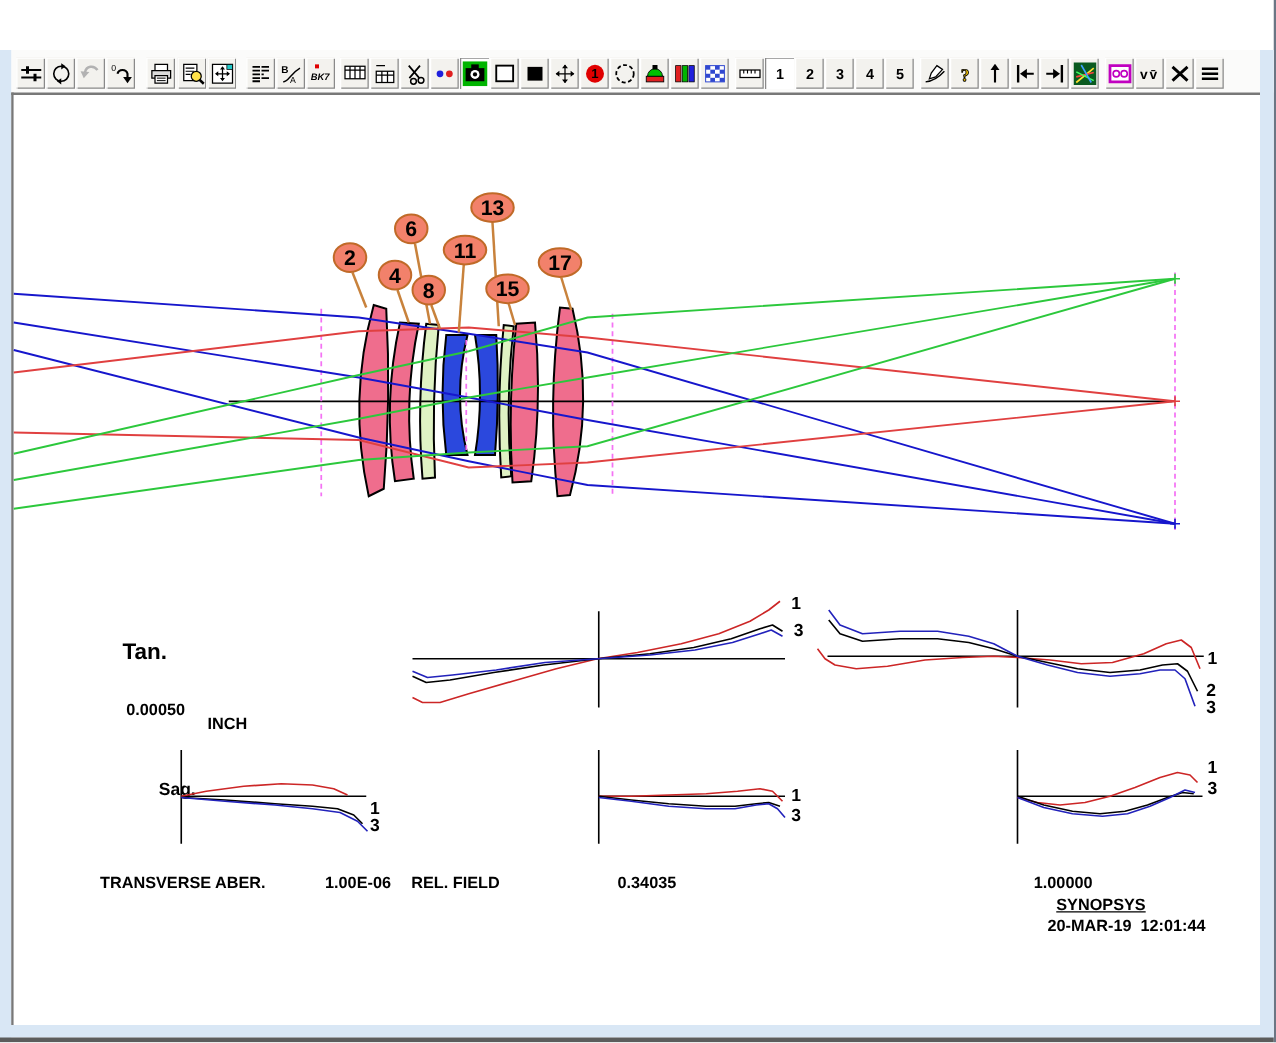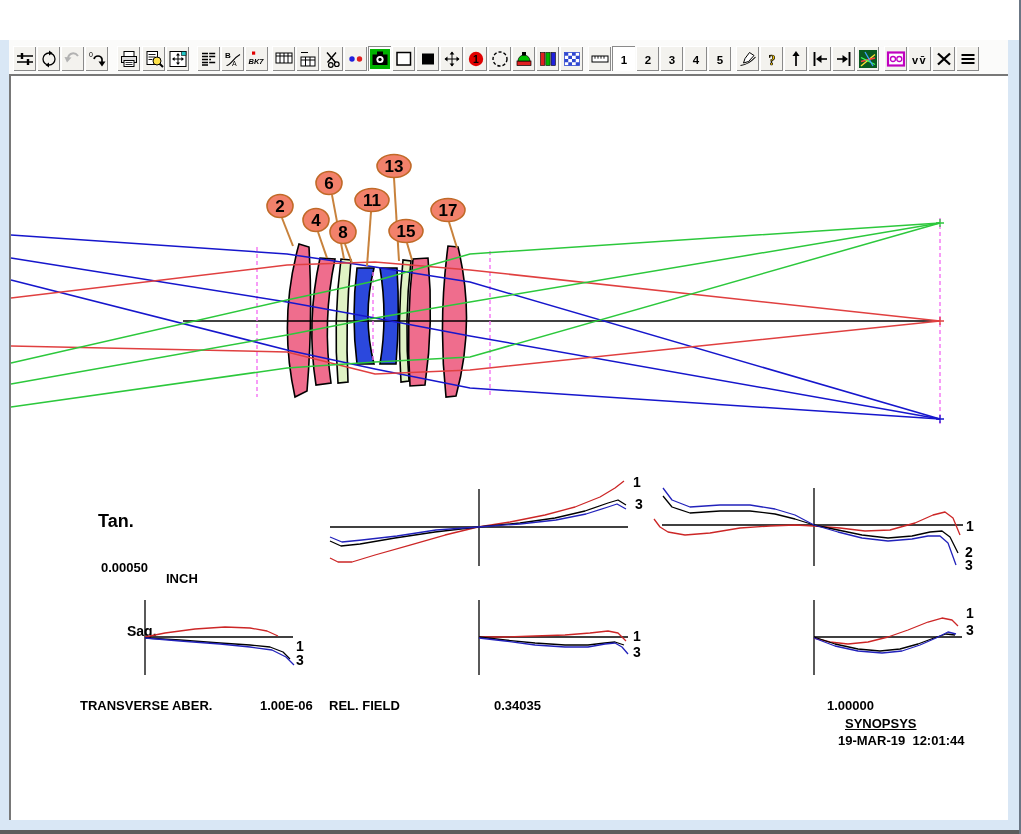--- a/index.html
+++ b/index.html
@@ -391,21 +391,21 @@
   <div class="lbl" id="lbl-tan">Tan.</div>
   <div class="lbl" id="lbl-sag">Sag.</div>
   <div class="lbl" id="lbl-scale-value">0.00050</div>
   <div class="lbl" id="lbl-scale-unit">INCH</div>
   <div class="lbl" id="lbl-aber">TRANSVERSE ABER.</div>
   <div class="lbl" id="lbl-field1">1.00E-06</div>
   <div class="lbl" id="lbl-relfield">REL. FIELD</div>
   <div class="lbl" id="lbl-field2">0.34035</div>
   <div class="lbl" id="lbl-field3">1.00000</div>
   <div class="lbl" id="lbl-brand">SYNOPSYS</div>
-  <div class="lbl" id="lbl-datetime">19-MAR-19  12:01:44</div>
+  <div class="lbl" id="lbl-datetime">20-MAR-19  12:01:44</div>
 
   <svg id="overlay" viewBox="0 0 1021 834">
       <g>
         <path d="M299,244 Q278,320 295,397 L307,391 Q313,320 309,247 Z" fill="#ef6d8d" stroke="#000" stroke-width="1.6"></path>
         <path d="M320,258 Q306,322 316,385 L331,383 Q322,321 335,259 Z" fill="#ef6d8d" stroke="#000" stroke-width="1.6"></path>
         <path d="M341,259 Q333,321 338,383 L348,382 Q345,321 351,260 Z" fill="#dff2c4" stroke="#000" stroke-width="1.6"></path>
         <path d="M357,268 L374,268 Q362,316 374,364 L357,364 Q351,316 357,268 Z" fill="#2b48dd" stroke="#000" stroke-width="1.6"></path>
         <path d="M380,268 L397,268 Q400,316 396,364 L380,364 Q388,316 380,268 Z" fill="#2b48dd" stroke="#000" stroke-width="1.6"></path>
         <path d="M403,260 Q397,320 401,382 L409,381 Q404,320 411,261 Z" fill="#dff2c4" stroke="#000" stroke-width="1.6"></path>
         <path d="M413,259 Q406,322 410,386 L425,385 Q434,322 428,258 Z" fill="#ef6d8d" stroke="#000" stroke-width="1.6"></path>

